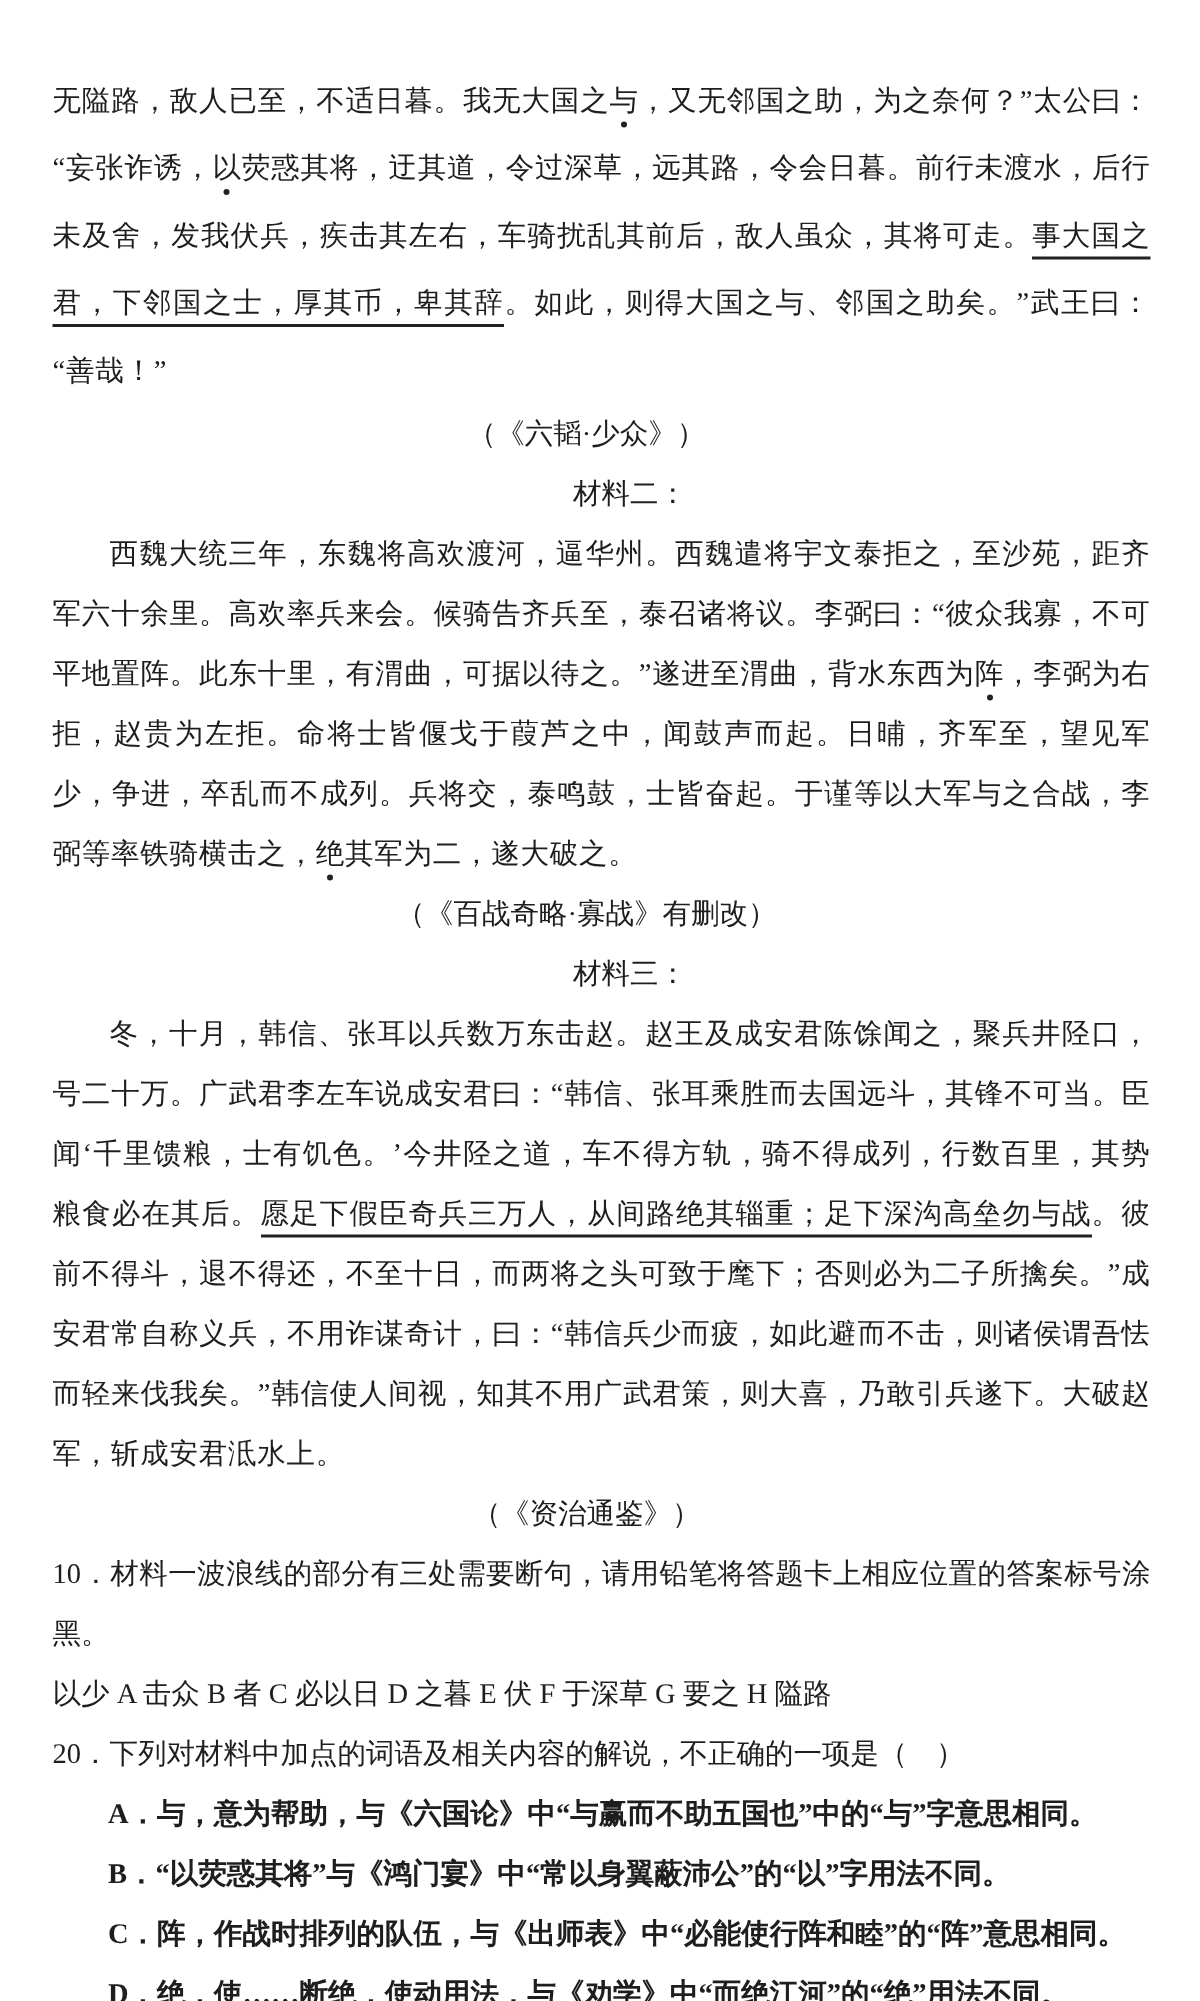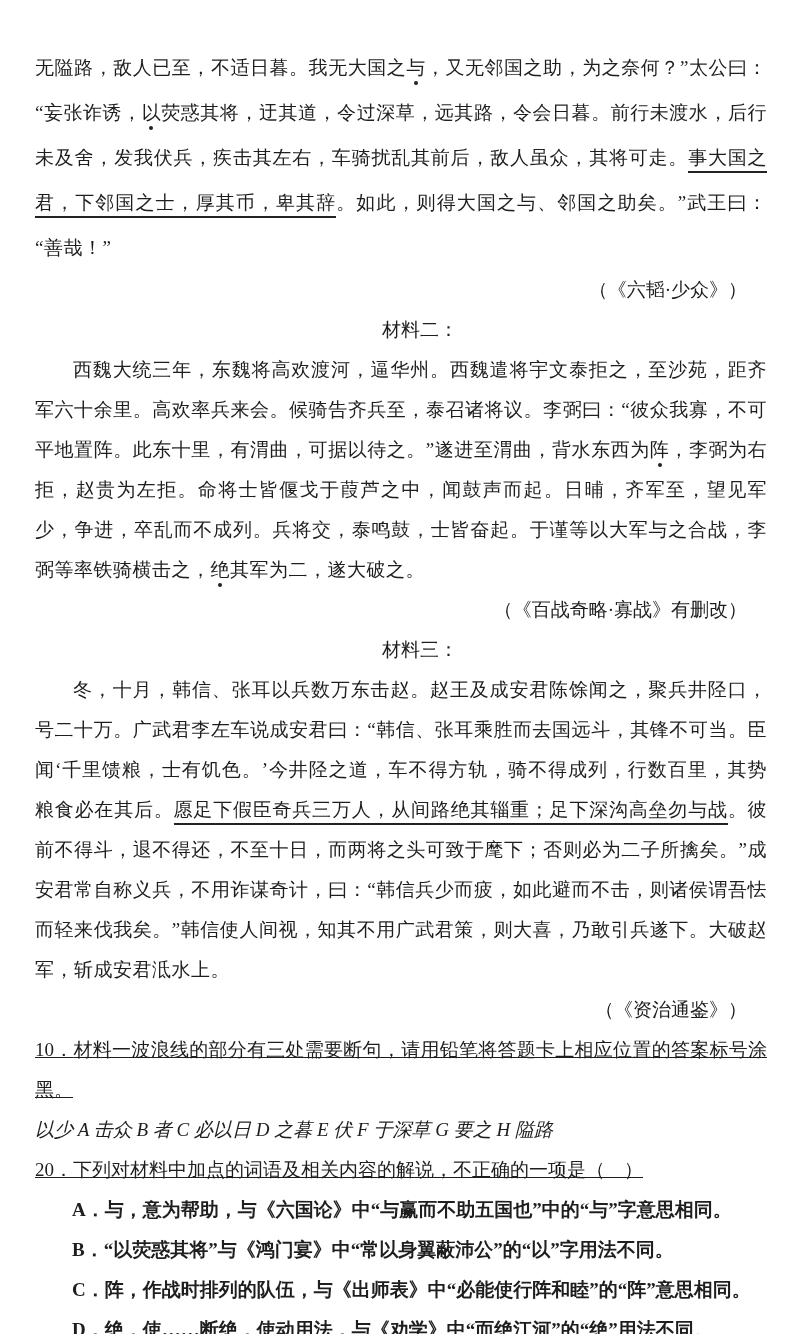--- a/index.html
+++ b/index.html
@@ -37,37 +37,35 @@
     margin: 0;
     font-size: 19px;
     line-height: 40px;
     padding-left: 2em;
     text-align: center;
   }
   .citation {
     margin: 0;
     font-size: 19px;
     line-height: 40px;
-    text-align: right;
+    text-align: center;
     padding-right: 20px;
   }
   
   .q-stem {
     margin: 0;
     font-size: 19px;
     line-height: 40px;
     text-align: justify;
     text-align-last: left;
-    text-decoration: underline;
   }
   .q-subline {
     margin: 0;
     font-size: 19px;
     line-height: 40px;
-    font-style: italic;
   }
   .q-option {
     margin: 0;
     font-size: 19px;
     line-height: 40px;
     padding-left: 37px;
     text-align: justify;
     text-align-last: left;
     font-weight: bold;
   }

